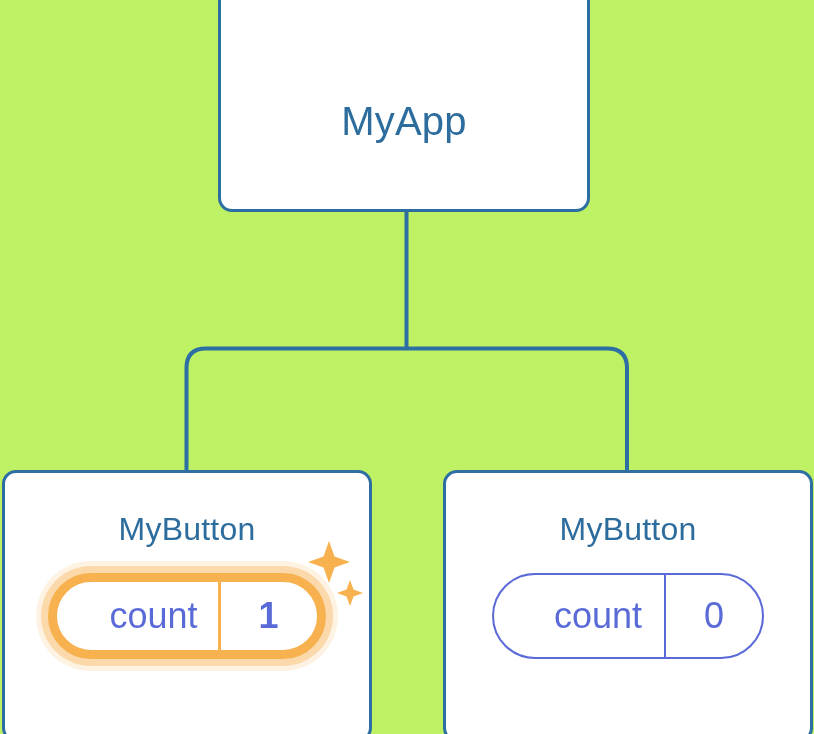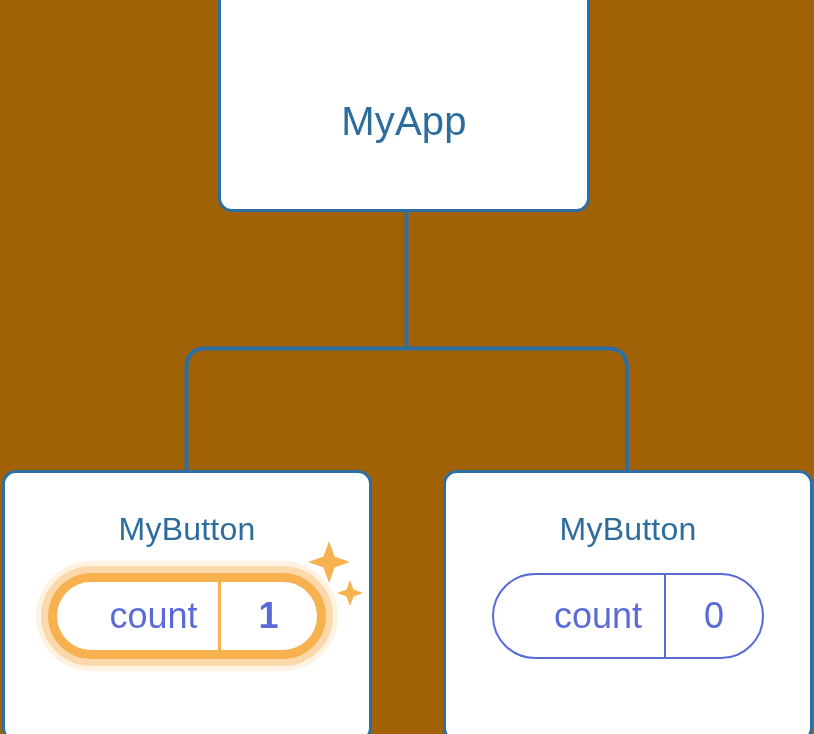--- a/index.html
+++ b/index.html
@@ -9,21 +9,21 @@
   body {
     width: 814px;
     height: 734px;
     overflow: hidden;
     font-family: "Liberation Sans", sans-serif;
   }
   #stage {
     position: relative;
     width: 814px;
     height: 734px;
-    background: #a16207;
+    background: #bef264;
   }
 
   
   #connectors {
     position: absolute;
     left: 0;
     top: 0;
     width: 814px;
     height: 734px;
   }

